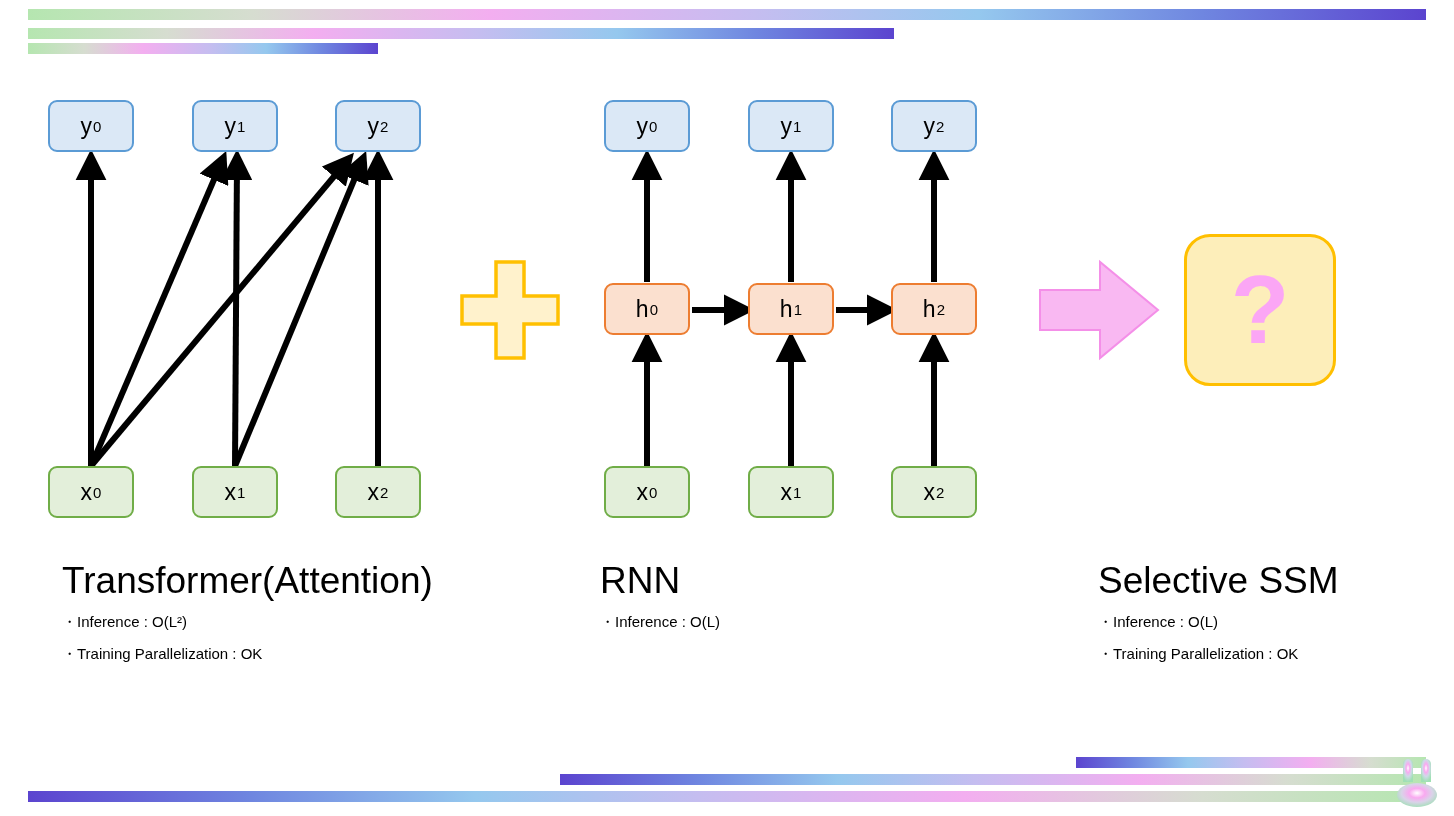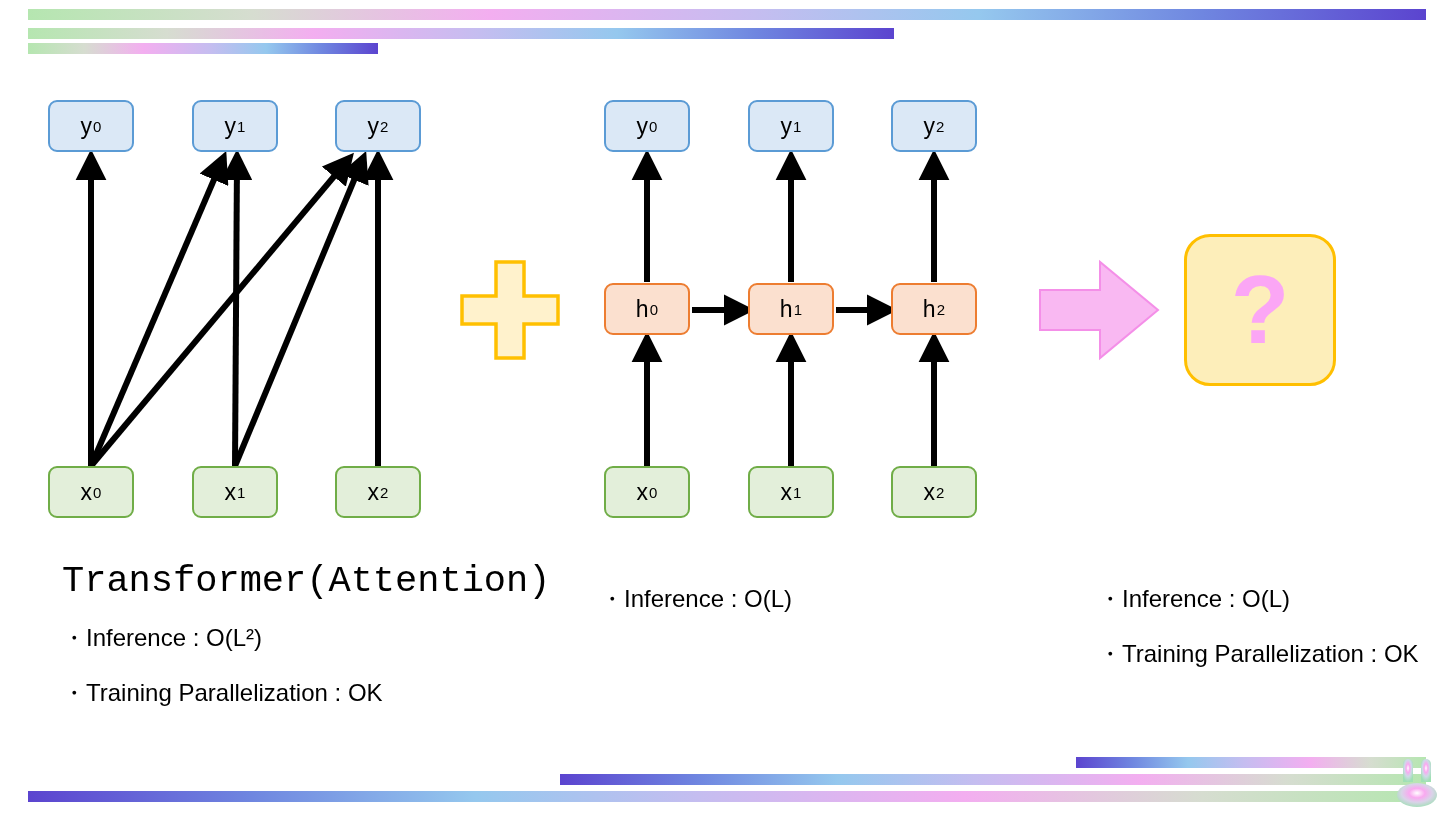--- a/index.html
+++ b/index.html
@@ -83,27 +83,26 @@
     font-family: "Liberation Sans", sans-serif;
   }
 
   
   .caption { position: absolute; }
   .caption .title {
     font-size: 37px;
     line-height: 1.05;
     white-space: nowrap;
     font-weight: normal;
-    font-family: Liberation Mono, monospace;
   }
   .caption .bullet {
-    font-size: 24px;
+    font-size: 15px;
     line-height: 1.45;
     white-space: nowrap;
-    margin-top: 20px;
+    margin-top: 10px;
   }
   .cap-transformer { left: 62px; top: 562px; }
   .cap-rnn        { left: 600px; top: 562px; }
   .cap-ssm        { left: 1098px; top: 562px; text-align: left; }
   .cap-ssm .title { margin-left: 0; }
 </style>
 </head>
 <body>
 
 <div class="deco-bar grad-ltr bar-top-1"></div>
@@ -221,24 +220,26 @@
   <span>?</span>
 </div>
 
 <div class="caption cap-transformer">
   <div class="title">Transformer(Attention)</div>
   <div class="bullet">・Inference : O(L²)</div>
   <div class="bullet">・Training Parallelization : OK</div>
 </div>
 
 <div class="caption cap-rnn">
+  <div class="title">RNN</div>
   <div class="bullet">・Inference : O(L)</div>
 </div>
 
 <div class="caption cap-ssm">
+  <div class="title">Selective SSM</div>
   <div class="bullet">・Inference : O(L)</div>
   <div class="bullet">・Training Parallelization : OK</div>
 </div>
 
 <div class="deco-bar grad-rtl bar-bot-1"></div>
 <div class="deco-bar grad-rtl bar-bot-2"></div>
 <div class="deco-bar grad-rtl bar-bot-3"></div>
 
 <svg class="logo" viewBox="0 0 56 56" xmlns="http://www.w3.org/2000/svg">
   <defs>

